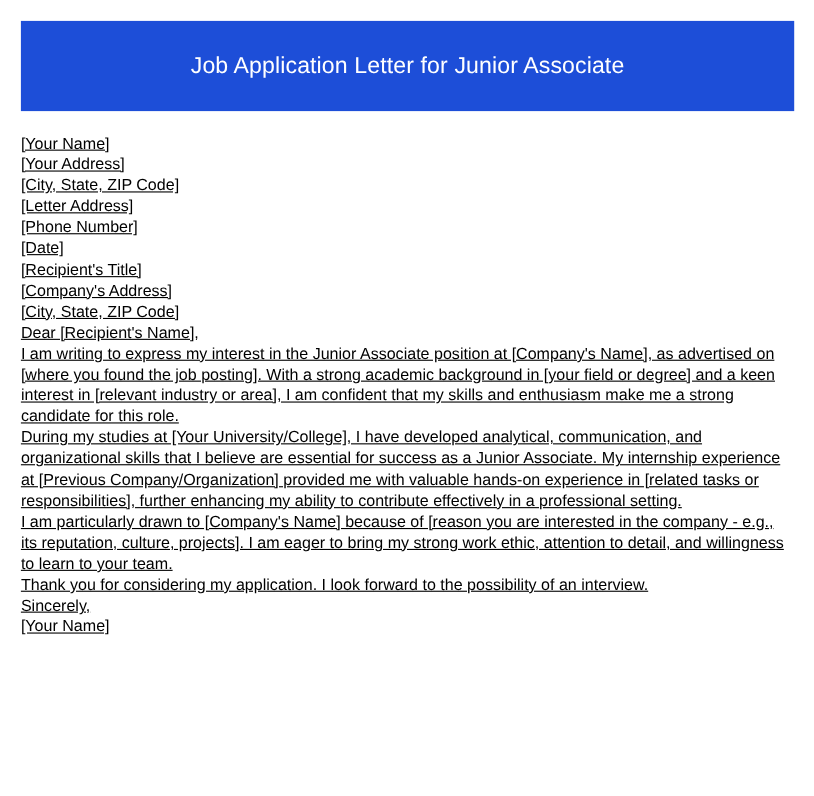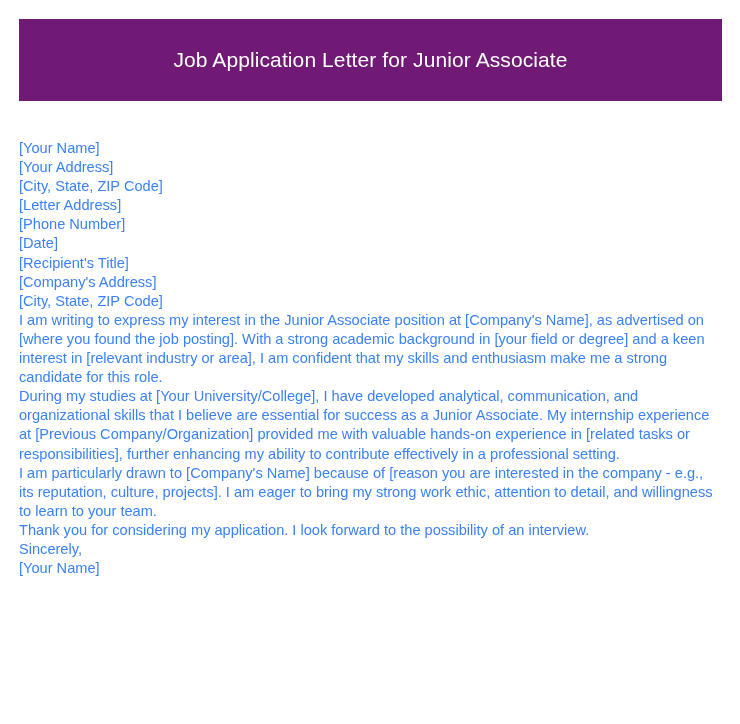--- a/index.html
+++ b/index.html
@@ -18,43 +18,44 @@
     width: 740px;
     height: 724px;
     background: #ffffff;
   }
   .header-band {
     position: absolute;
     left: 19px;
     top: 19px;
     width: 703px;
     height: 82px;
-    background: #701a75;
+    background: #1d4ed8;
     display: flex;
     align-items: center;
     justify-content: center;
     box-sizing: border-box;
   }
   .header-title {
     color: #ffffff;
     font-size: 21px;
     font-weight: 400;
     letter-spacing: 0.1px;
     text-align: center;
     line-height: 1.2;
     white-space: nowrap;
   }
   .letter-body {
     position: absolute;
     left: 19px;
-    top: 139px;
+    top: 122px;
     width: 700px;
-    color: #3b82f6;
+    color: #000000;
     font-size: 14.6px;
     line-height: 19.1px;
+    text-decoration: underline;
   }
   .line {
     margin: 0;
     padding: 0;
     text-align: left;
   }
   .para {
     margin: 0;
     padding: 0;
     text-align: left;
@@ -75,20 +76,21 @@
     <div class="line">[Your Address]</div>
     <div class="line">[City, State, ZIP Code]</div>
     <div class="line">[Letter Address]</div>
     <div class="line">[Phone Number]</div>
     <div class="line">[Date]</div>
 
     <div class="line">[Recipient's Title]</div>
     <div class="line">[Company's Address]</div>
     <div class="line">[City, State, ZIP Code]</div>
 
+    <div class="line">Dear [Recipient's Name],</div>
 
     <div class="para">I am writing to express my interest in the Junior Associate position at [Company's Name], as advertised on [where you found the job posting]. With a strong academic background in [your field or degree] and a keen interest in [relevant industry or area], I am confident that my skills and enthusiasm make me a strong candidate for this role.</div>
     <div class="para">During my studies at [Your University/College], I have developed analytical, communication, and organizational skills that I believe are essential for success as a Junior Associate. My internship experience at [Previous Company/Organization] provided me with valuable hands-on experience in [related tasks or responsibilities], further enhancing my ability to contribute effectively in a professional setting.</div>
     <div class="para">I am particularly drawn to [Company's Name] because of [reason you are interested in the company - e.g., its reputation, culture, projects]. I am eager to bring my strong work ethic, attention to detail, and willingness to learn to your team.</div>
     <div class="para">Thank you for considering my application. I look forward to the possibility of an interview.</div>
 
     <div class="line">Sincerely,</div>
     <div class="line">[Your Name]</div>
 
   </div>

